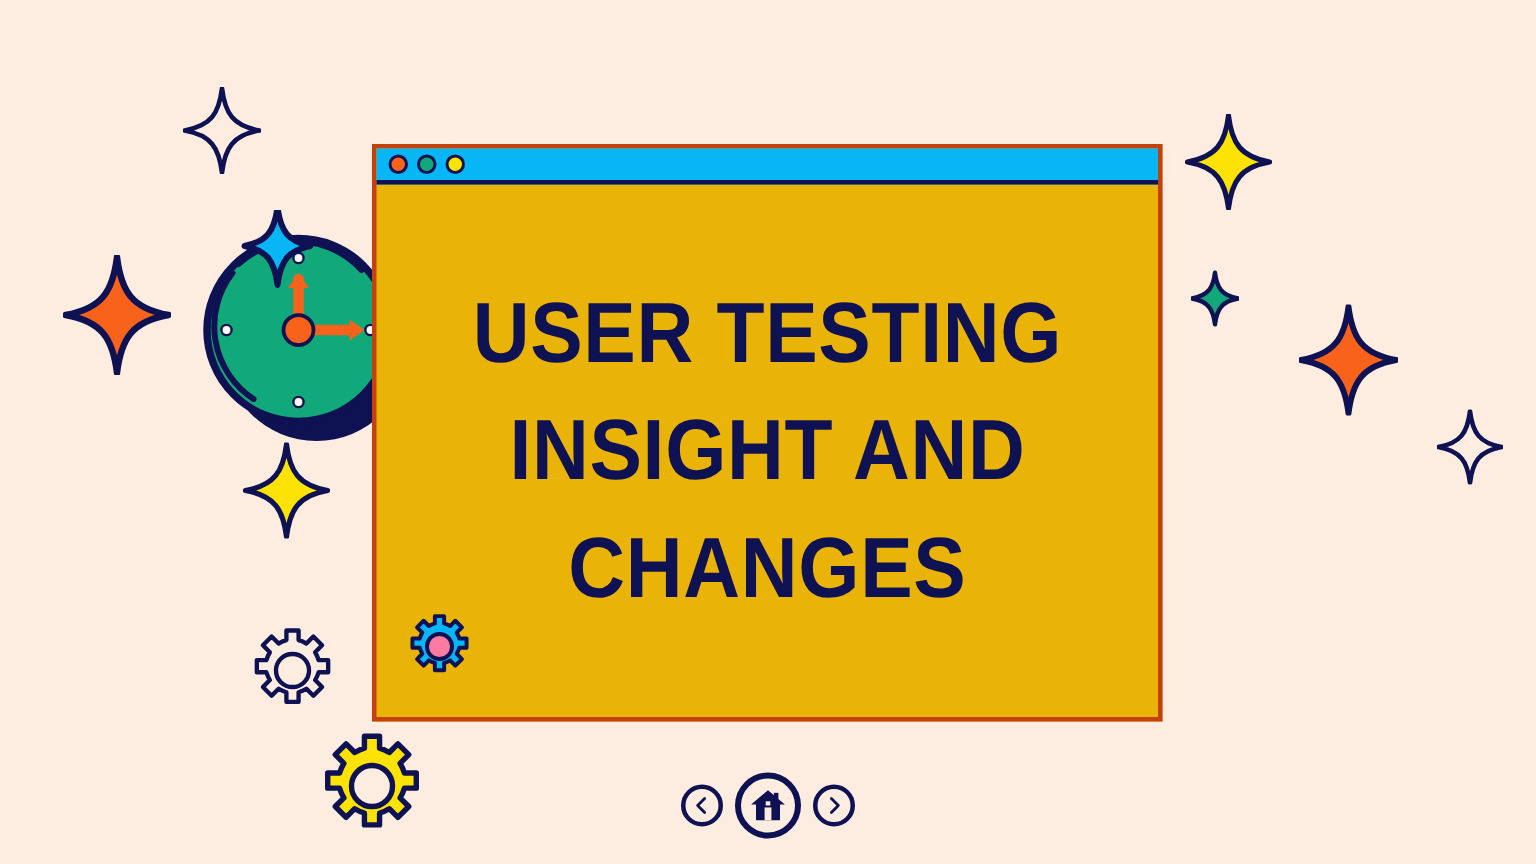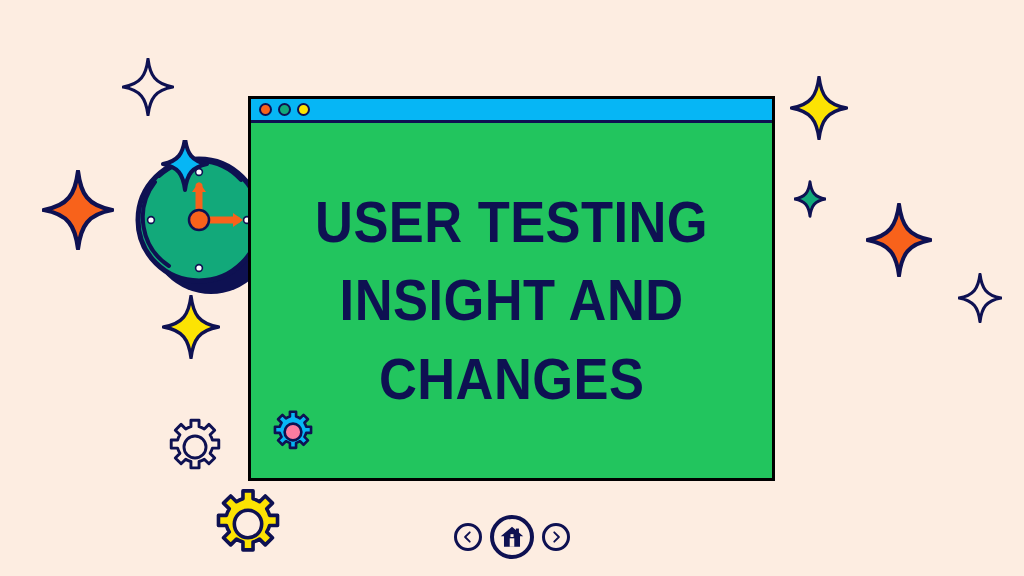--- a/index.html
+++ b/index.html
@@ -16,23 +16,23 @@
     font-family: "Liberation Sans", sans-serif;
   }
 
   
   .window {
     position: absolute;
     left: 248px;
     top: 96px;
     width: 527px;
     height: 385px;
-    border: 3px solid #000000;
-    box-sizing: border-box;
-    background: #22c55e;
+    border: 3px solid #c2410c;
+    box-sizing: border-box;
+    background: #eab308;
     display: flex;
     flex-direction: column;
   }
   .titlebar {
     height: 24px;
     flex: 0 0 24px;
     background: #06B6F5;
     border-bottom: 3px solid #0E1152;
     display: flex;
     align-items: center;

